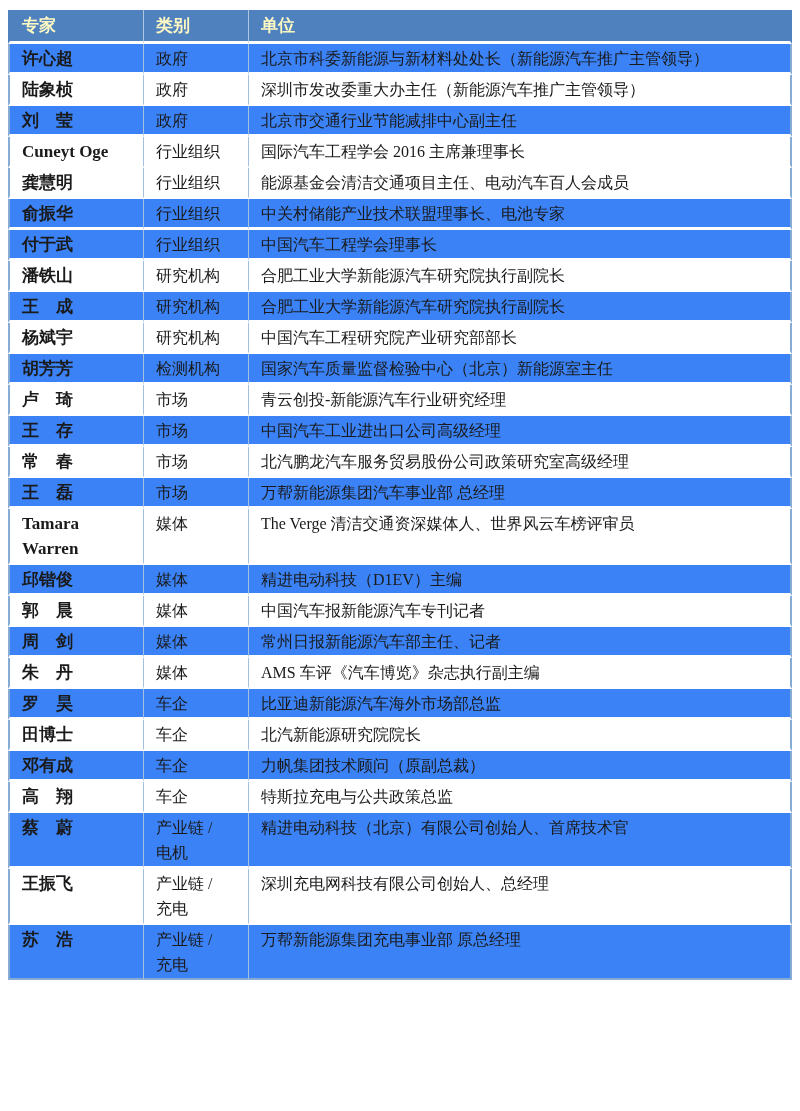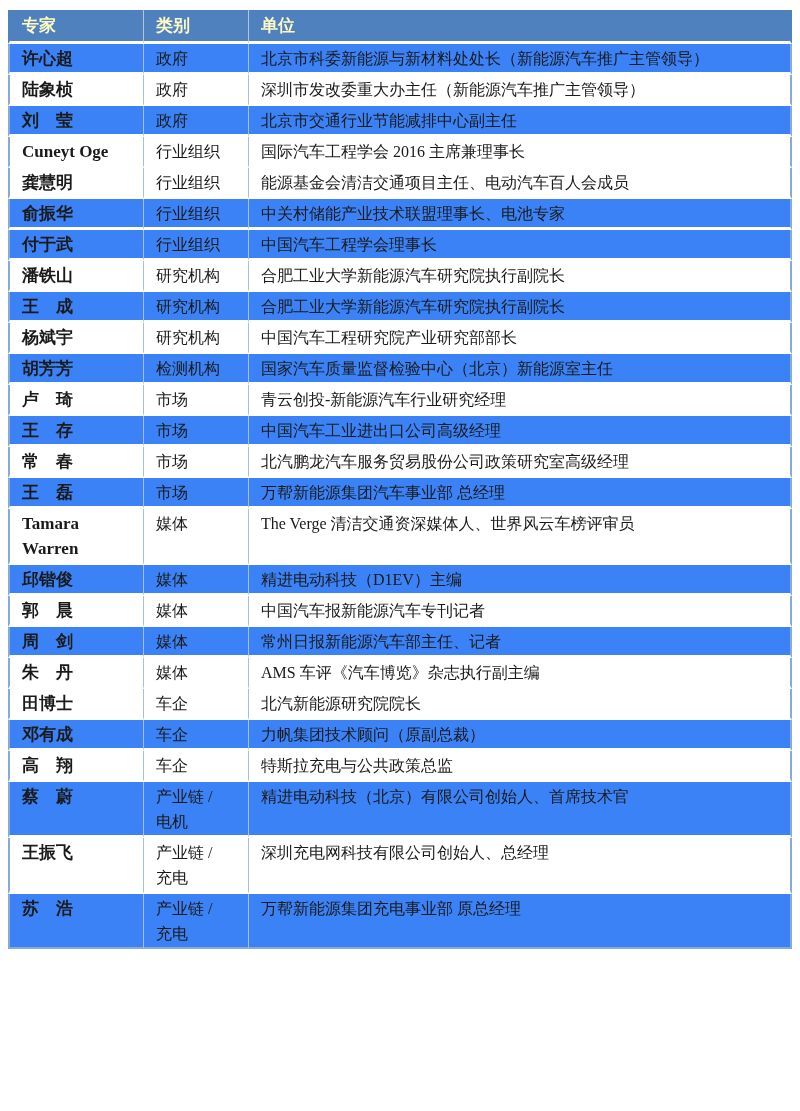--- a/index.html
+++ b/index.html
@@ -173,20 +173,25 @@
         <tr class="stripe">
     <td>周　剑</td>
     <td>媒体</td>
     <td>常州日报新能源汽车部主任、记者</td>
   </tr>
         <tr>
     <td>朱　丹</td>
     <td>媒体</td>
     <td>AMS 车评《汽车博览》杂志执行副主编</td>
   </tr>
+        <tr class="stripe">
+    <td>罗　昊</td>
+    <td>车企</td>
+    <td>比亚迪新能源汽车海外市场部总监</td>
+  </tr>
         <tr>
     <td>田博士</td>
     <td>车企</td>
     <td>北汽新能源研究院院长</td>
   </tr>
         <tr class="stripe">
     <td>邓有成</td>
     <td>车企</td>
     <td>力帆集团技术顾问（原副总裁）</td>
   </tr>

